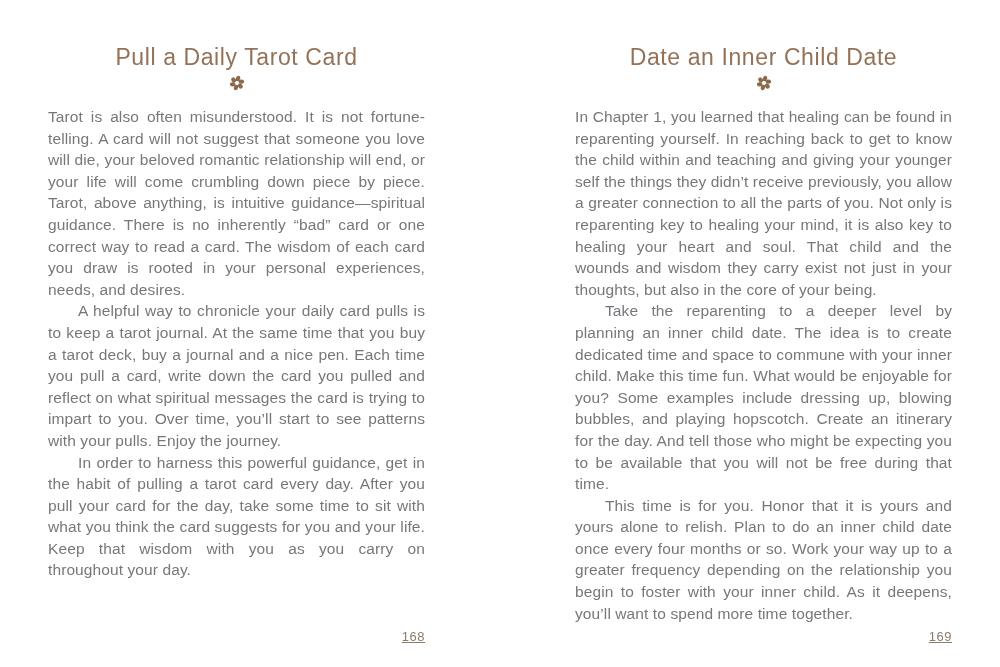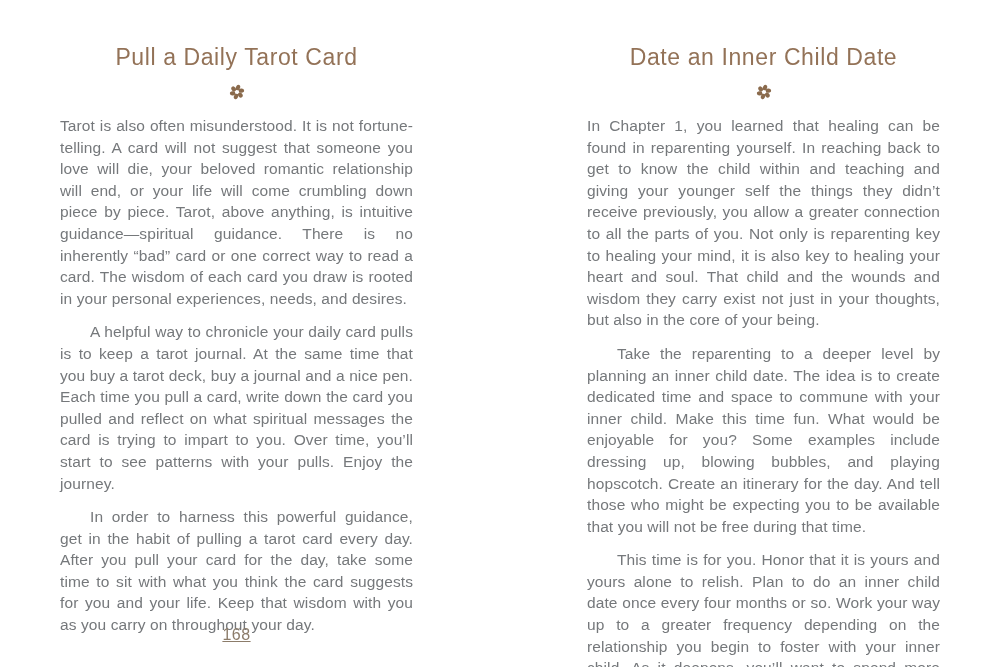--- a/index.html
+++ b/index.html
@@ -32,46 +32,46 @@
     height: 621px;
     flex: 0 0 377px;
   }
   h1.page-title {
     font-size: 23px;
     font-weight: 300;
     letter-spacing: 0.6px;
     color: var(--heading);
     text-align: center;
     line-height: 1;
-    margin-bottom: 13px;
+    margin-bottom: 4px;
   }
   .ornament {
     text-align: center;
     height: 20px;
     line-height: 20px;
     margin-bottom: 13px;
   }
   .ornament svg { vertical-align: top; }
   .body-text {
     color: var(--body-text);
     font-size: 15.5px;
     line-height: 21.6px;
     text-align: justify;
     font-weight: 400;
     letter-spacing: 0.1px;
   }
-  .body-text p { margin: 12px; }
+  .body-text p { margin: 0; }
   .body-text p.indent { text-indent: 30px; }
   .page-number {
     position: absolute;
     left: 0;
     right: 0;
     bottom: 23px;
-    text-align: center;
-    font-size: 16px;
+    text-align: right;
+    font-size: 13px;
     letter-spacing: 0.5px;
     color: var(--page-number);
     text-decoration: underline;
   }
 </style>
 </head>
 <body>
 
 <div class="spread">
 
@@ -115,15 +115,16 @@
           </g>
           <circle cx="12" cy="12" r="2.1" fill="#ffffff"></circle>
         </g>
       </svg>
     </div>
     <div class="body-text">
       <p>In Chapter 1, you learned that healing can be found in reparenting yourself. In reaching back to get to know the child within and teaching and giving your younger self the things they didn’t receive previously, you allow a greater connection to all the parts of you. Not only is reparenting key to healing your mind, it is also key to healing your heart and soul. That child and the wounds and wisdom they carry exist not just in your thoughts, but also in the core of your being.</p>
       <p class="indent">Take the reparenting to a deeper level by planning an inner child date. The idea is to create dedicated time and space to commune with your inner child. Make this time fun. What would be enjoyable for you? Some examples include dressing up, blowing bubbles, and playing hopscotch. Create an itinerary for the day. And tell those who might be expecting you to be available that you will not be free during that time.</p>
       <p class="indent">This time is for you. Honor that it is yours and yours alone to relish. Plan to do an inner child date once every four months or so. Work your way up to a greater frequency depending on the relationship you begin to foster with your inner child. As it deepens, you’ll want to spend more time together.</p>
     </div>
+    <div class="page-number">169</div>
   </section>
 
 </div>
 
 </body></html>

